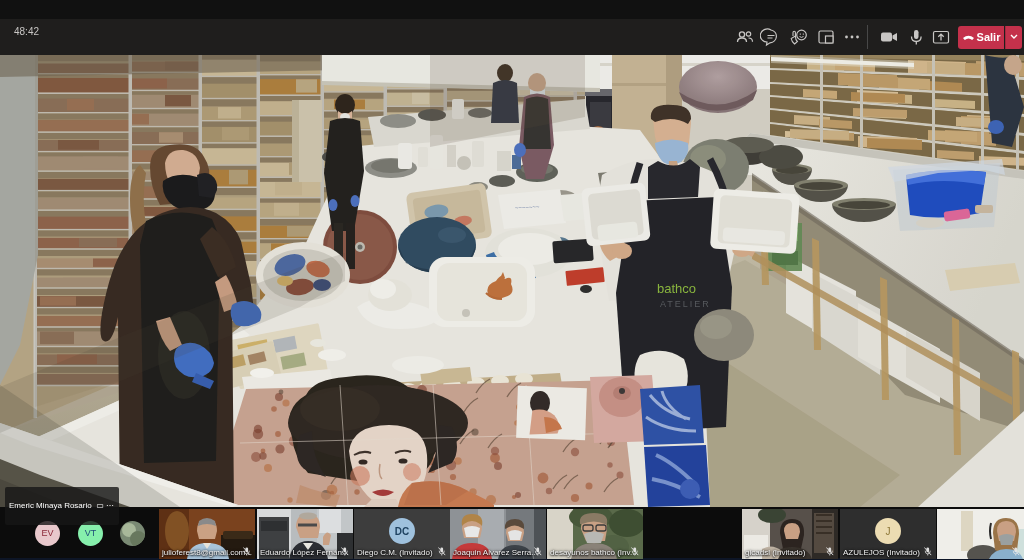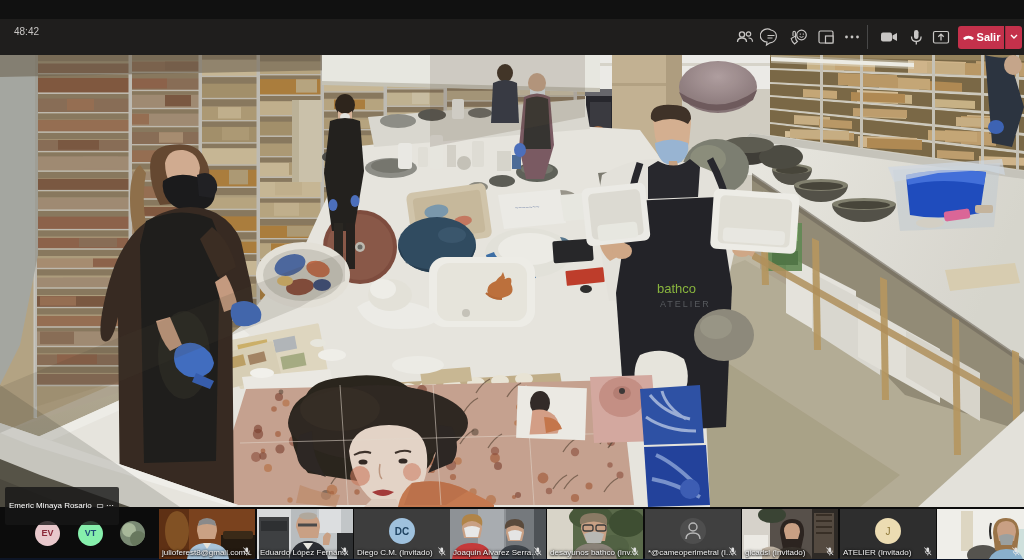--- a/index.html
+++ b/index.html
@@ -11,21 +11,21 @@
 #timer{position:absolute;left:14px;top:7px;color:#c8c6c4;font-size:10px}
 .tbicon{position:absolute}
 #divider{position:absolute;left:867px;top:6px;width:1px;height:24px;background:#484848}
 #salir{position:absolute;left:958px;top:7px;width:46px;height:23px;background:#c4314b;border-radius:3px 0 0 3px;color:#fff;font-size:11px;font-weight:bold;line-height:23px;text-align:center}
 #salirdrop{position:absolute;left:1005px;top:7px;width:16px;height:23px;background:#c4314b;border-radius:0 3px 3px 0;border-left:1px solid #a5293f;color:#fff;font-size:8px;line-height:23px;text-align:center}
 #video{position:absolute;top:55px;left:0;width:1024px;height:452px;background:#d946ef}
 #emeric{position:absolute;left:5px;top:487px;height:14px;background:rgba(22,22,22,0.8);border-radius:2px;color:#fff;font-size:8px;line-height:14px;padding:12px 4px;z-index:5}
 #strip{position:absolute;top:507px;left:0;width:1024px;height:53px;background:#0c0c0c;border-bottom:2px solid #0d1526;box-sizing:border-box}
 .tile{position:absolute;top:2px;height:50px;overflow:hidden;background:#222}
 .tlabel{position:absolute;left:3px;bottom:2px;color:#f2f2f2;font-size:8px;text-shadow:0 1px 2px #000,0 0 3px #000;white-space:nowrap}
-.avat{position:absolute;top:14px;width:25px;height:25px;border-radius:50%;text-align:center;line-height:25px;font-size:9px;font-weight:bold}
+.avat{position:absolute;top:14px;width:25px;height:25px;border-radius:50%;text-align:center;line-height:25px;font-size:9px;font-weight:normal}
 .micoff{position:absolute;right:4px;bottom:3px;opacity:.95}
 </style>
 </head>
 <body>
 <div id="app">
   <div id="video"><svg width="1024" height="452" viewBox="0 0 1024 452">
 <defs>
 <linearGradient id="floorg" x1="0" y1="0" x2="0" y2="1">
             <stop offset="0" stop-color="#c6bfa9"></stop>
             <stop offset="1" stop-color="#a39a82"></stop>
@@ -1060,30 +1060,20 @@
 <path d="M33,15 q-2,-11 14,-11 q15,0 13,11 l-2,0 q-11,-5 -23,0 Z" fill="#8a7a64"></path>
 <rect x="36" y="16" width="10" height="6" rx="2" fill="none" stroke="#3a3a3a" stroke-width="1.3"></rect>
 <rect x="49" y="16" width="10" height="6" rx="2" fill="none" stroke="#3a3a3a" stroke-width="1.3"></rect>
 <path d="M37,25 q10,-5 20,0 l-3,9 -14,0 Z" fill="#b8b8b4"></path>
 <path d="M24,50 q4,-16 23,-16 q20,0 23,16 Z" fill="#8a8278"></path>
         </svg><div class="tlabel">desayunos bathco (Inv...</div><svg class="micoff" width="8" height="9" viewBox="0 0 10 11">
           <rect x="3" y="0.5" width="3.4" height="6" rx="1.7" fill="#e8e8e8"></rect>
           <path d="M1.5,4.5 q0,4 3.2,4 q3.2,0 3.2,-4 M4.7,8.5 v2" stroke="#e8e8e8" stroke-width="1" fill="none"></path>
           <line x1="0.5" y1="0.5" x2="9" y2="10" stroke="#e8e8e8" stroke-width="1.2"></line>
         </svg></div>
-<div class="tile" style="left:645px;width:96px"><svg width="96" height="50" viewBox="0 0 96 50">
-<rect width="96" height="50" fill="#404040"></rect>
-<circle cx="48" cy="22" r="13" fill="#4e4e4e"></circle>
-<circle cx="48" cy="18" r="4" fill="none" stroke="#b8b8b8" stroke-width="1.4"></circle>
-<path d="M41,30 q0,-6 7,-6 q7,0 7,6" fill="none" stroke="#b8b8b8" stroke-width="1.4"></path>
-        </svg><div class="tlabel">*@cameoperimetral (I...</div><svg class="micoff" width="8" height="9" viewBox="0 0 10 11">
-          <rect x="3" y="0.5" width="3.4" height="6" rx="1.7" fill="#e8e8e8"></rect>
-          <path d="M1.5,4.5 q0,4 3.2,4 q3.2,0 3.2,-4 M4.7,8.5 v2" stroke="#e8e8e8" stroke-width="1" fill="none"></path>
-          <line x1="0.5" y1="0.5" x2="9" y2="10" stroke="#e8e8e8" stroke-width="1.2"></line>
-        </svg></div>
 <div class="tile" style="left:742px;width:96px"><svg width="96" height="50" viewBox="0 0 96 50">
 <rect width="96" height="50" fill="#57504a"></rect>
 <rect x="0" y="0" width="28" height="50" fill="#d6d2ca"></rect>
 <rect x="2" y="26" width="24" height="24" fill="#eceae4"></rect>
 <rect x="70" y="0" width="26" height="50" fill="#2e2a26"></rect>
 <rect x="72" y="4" width="20" height="40" fill="#544a40"></rect>
 <path d="M74,6 h16 M74,12 h16 M74,18 h16 M74,24 h16" stroke="#382f26" stroke-width="2"></path>
 <ellipse cx="30" cy="6" rx="14" ry="8" fill="#3a4434"></ellipse>
 <path d="M38,24 q0,-14 12,-14 q13,0 12,16 l-3,14 q-9,6 -18,0 Z" fill="#2c2420"></path>
 <path d="M42,22 q0,-8 8,-8 q8,0 8,9 l-2,7 -12,0 Z" fill="#c9a084"></path>
@@ -1091,21 +1081,21 @@
 <path d="M20,40 q10,-6 20,2 l-4,8 -16,0 Z" fill="#c0b4a4"></path>
         </svg><div class="tlabel">gicadsl (Invitado)</div><svg class="micoff" width="8" height="9" viewBox="0 0 10 11">
           <rect x="3" y="0.5" width="3.4" height="6" rx="1.7" fill="#e8e8e8"></rect>
           <path d="M1.5,4.5 q0,4 3.2,4 q3.2,0 3.2,-4 M4.7,8.5 v2" stroke="#e8e8e8" stroke-width="1" fill="none"></path>
           <line x1="0.5" y1="0.5" x2="9" y2="10" stroke="#e8e8e8" stroke-width="1.2"></line>
         </svg></div>
 <div class="tile" style="left:840px;width:96px"><svg width="96" height="50" viewBox="0 0 96 50">
 <rect width="96" height="50" fill="#2e2e2e"></rect>
 <circle cx="48" cy="22" r="13" fill="#ecdcb2"></circle>
 <text x="48" y="26" font-size="10" fill="#8a7434" text-anchor="middle" font-family="Liberation Sans,sans-serif">J</text>
-        </svg><div class="tlabel">ATELIER (Invitado)</div><svg class="micoff" width="8" height="9" viewBox="0 0 10 11">
+        </svg><div class="tlabel">AZULEJOS (Invitado)</div><svg class="micoff" width="8" height="9" viewBox="0 0 10 11">
           <rect x="3" y="0.5" width="3.4" height="6" rx="1.7" fill="#e8e8e8"></rect>
           <path d="M1.5,4.5 q0,4 3.2,4 q3.2,0 3.2,-4 M4.7,8.5 v2" stroke="#e8e8e8" stroke-width="1" fill="none"></path>
           <line x1="0.5" y1="0.5" x2="9" y2="10" stroke="#e8e8e8" stroke-width="1.2"></line>
         </svg></div>
 <div class="tile" style="left:937px;width:87px"><svg width="88" height="50" viewBox="0 0 88 50">
 <rect width="88" height="50" fill="#efeee9"></rect>
 <rect x="24" y="2" width="12" height="40" fill="#ddd6c2"></rect>
 <rect x="70" y="20" width="18" height="30" fill="#cfe0dc"></rect>
 <ellipse cx="46" cy="46" rx="16" ry="10" fill="#55534e"></ellipse>
 <path d="M56,24 q0,-15 13,-15 q13,0 13,16 l-2,16 q-11,6 -22,0 Z" fill="#9a7448"></path>

